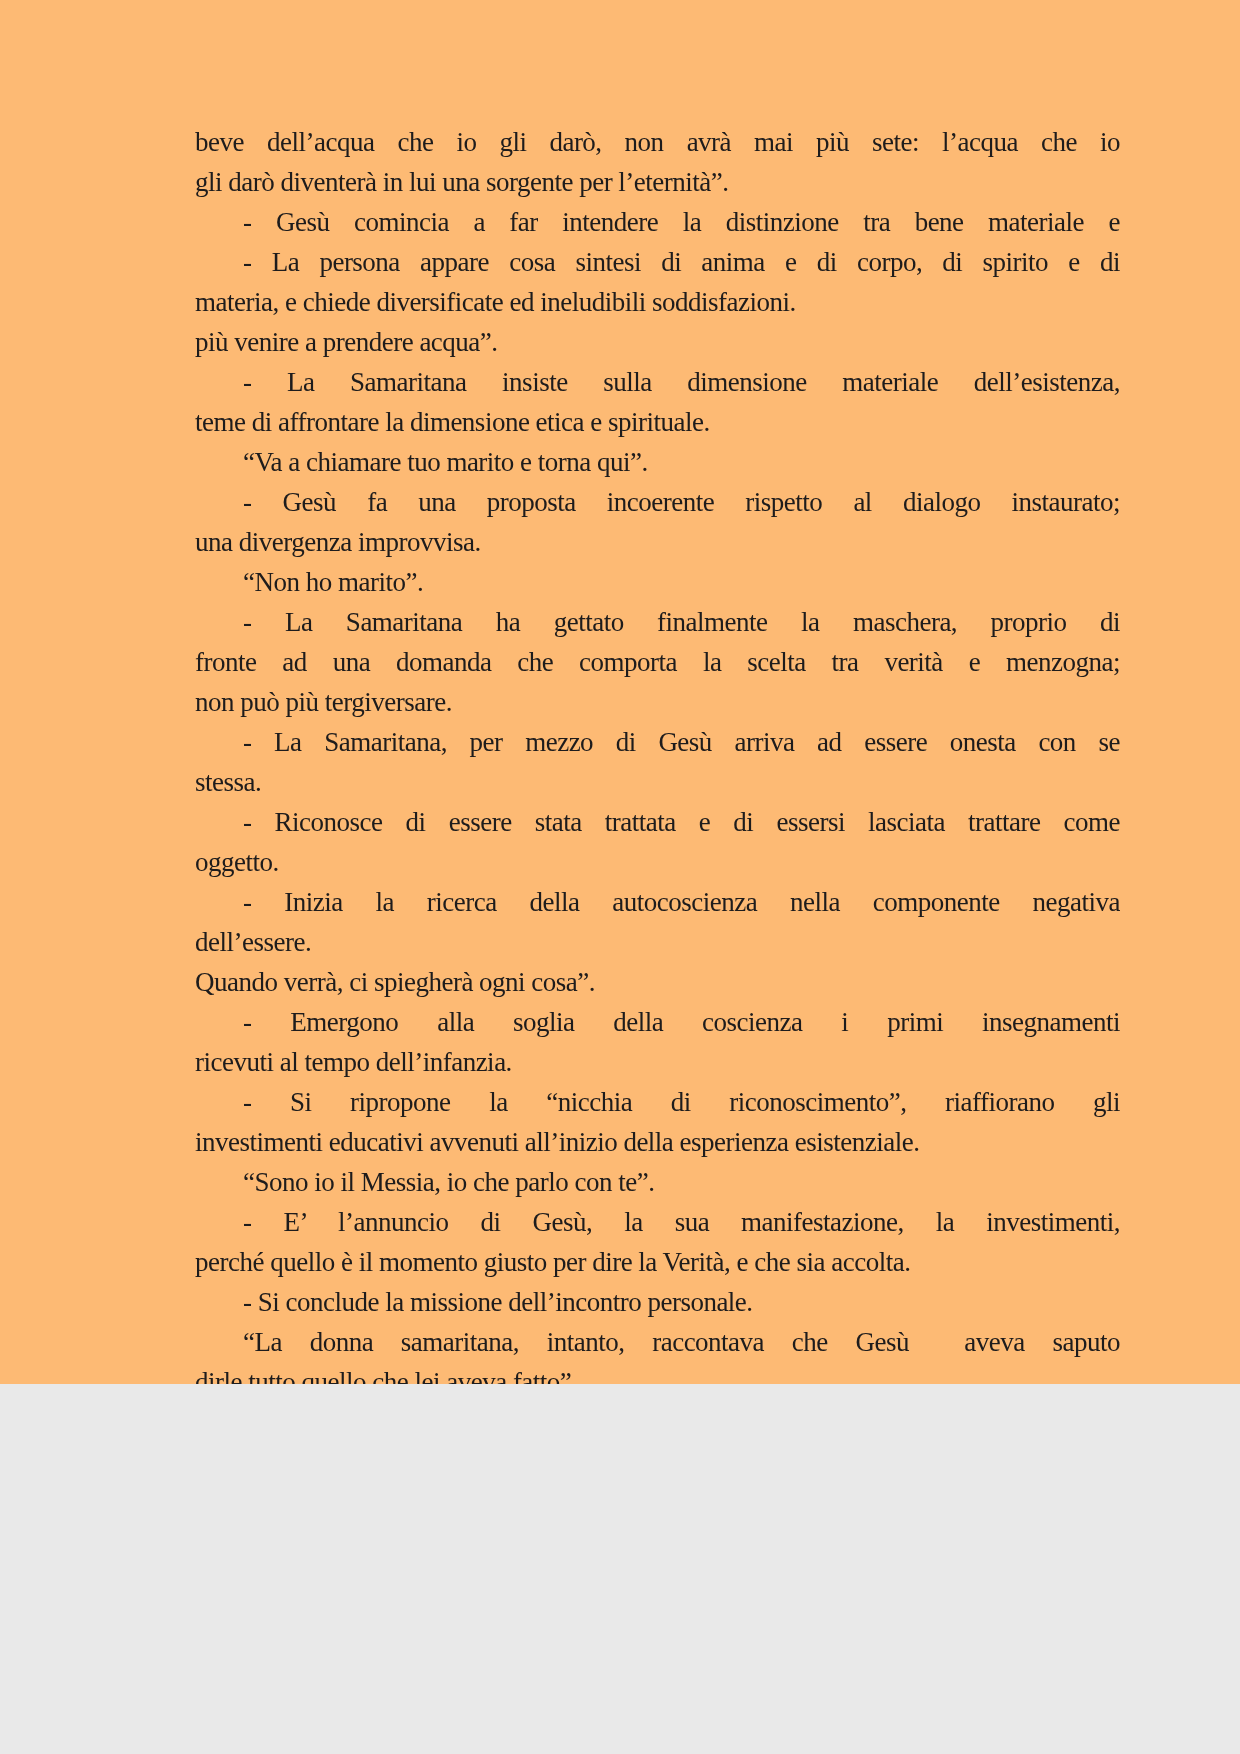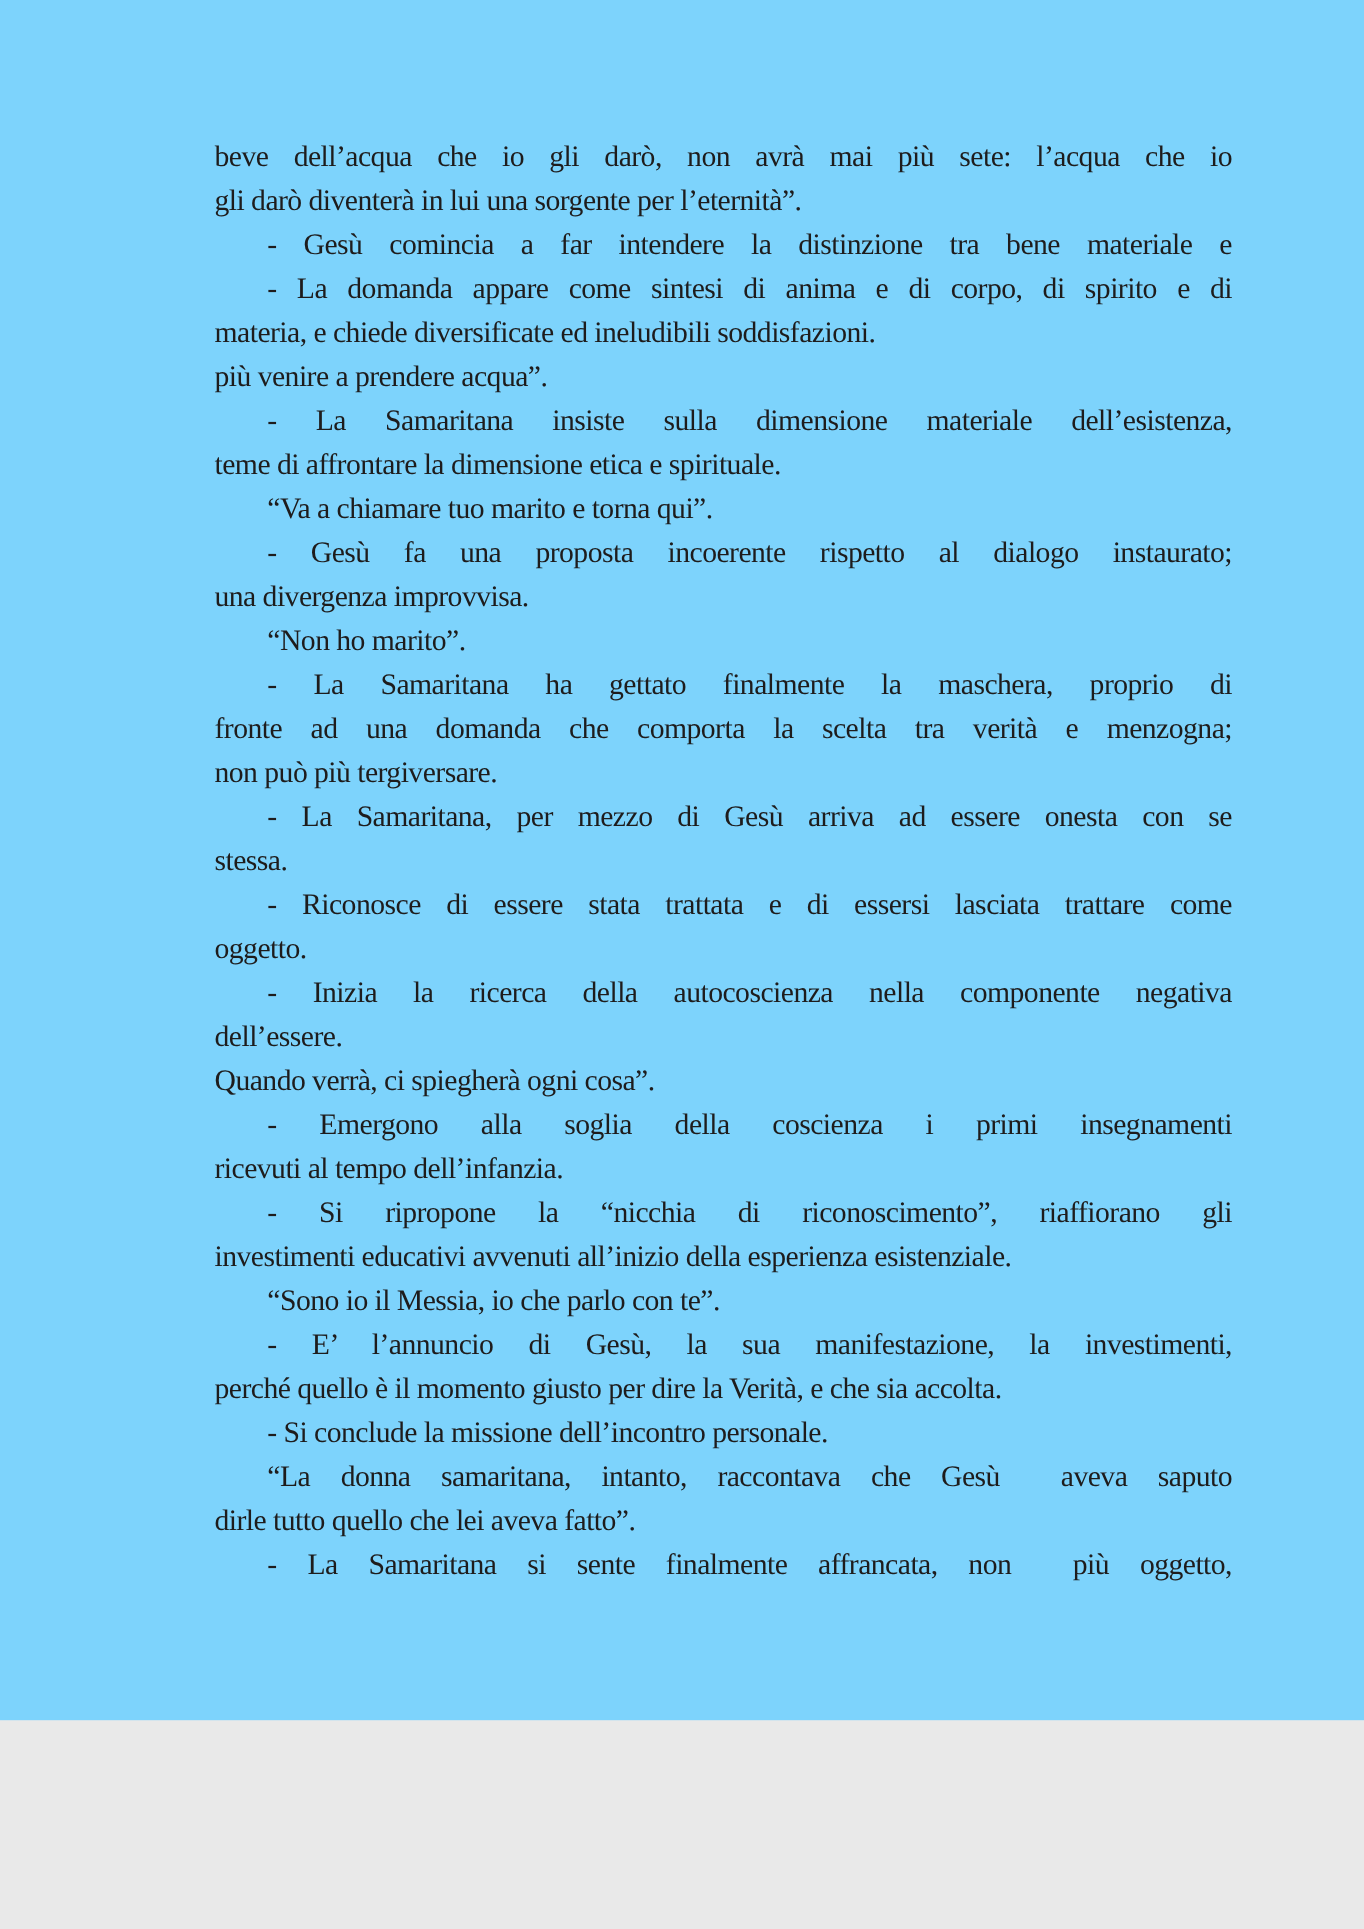--- a/index.html
+++ b/index.html
@@ -1,20 +1,20 @@
 <!DOCTYPE html>
 <html><head>
 <meta charset="utf-8">
 <style>
   html, body { margin: 0; padding: 0; background: #e9e9e9; }
   .page {
     position: relative;
     width: 1240px;
-    height: 1564px;
-    background: #7dd3fc;
+    height: 1384px;
+    background: #fdba74;
     font-family: "Liberation Serif", "DejaVu Serif", serif;
     color: #1e1c1c;
     overflow: hidden;
   }
   .text-block {
     position: absolute;
     left: 195px;
     top: 122px;
     width: 925px;
     font-size: 27px;
@@ -43,21 +43,21 @@
   }
 </style>
 </head>
 <body>
 
 <div class="page">
   <main class="text-block">
       <div class="line just">beve dell’acqua che io gli darò, non avrà mai più sete: l’acqua che io</div>
       <div class="line">gli darò diventerà in lui una sorgente per l’eternità”.</div>
       <div class="line indent just">- Gesù comincia a far intendere la distinzione tra bene materiale e</div>
-      <div class="line indent just">- La domanda appare come sintesi di anima e di corpo, di spirito e di</div>
+      <div class="line indent just">- La persona appare cosa sintesi di anima e di corpo, di spirito e di</div>
       <div class="line">materia, e chiede diversificate ed ineludibili soddisfazioni.</div>
       <div class="line">più venire a prendere acqua”.</div>
       <div class="line indent just">- La Samaritana insiste sulla dimensione materiale dell’esistenza,</div>
       <div class="line">teme di affrontare la dimensione etica e spirituale.</div>
       <div class="line indent">“Va a chiamare tuo marito e torna qui”.</div>
       <div class="line indent just">- Gesù fa una proposta incoerente rispetto al dialogo instaurato;</div>
       <div class="line">una divergenza improvvisa.</div>
       <div class="line indent">“Non ho marito”.</div>
       <div class="line indent just">- La Samaritana ha gettato finalmente la maschera, proprio di</div>
       <div class="line just">fronte ad una domanda che comporta la scelta tra verità e menzogna;</div>

